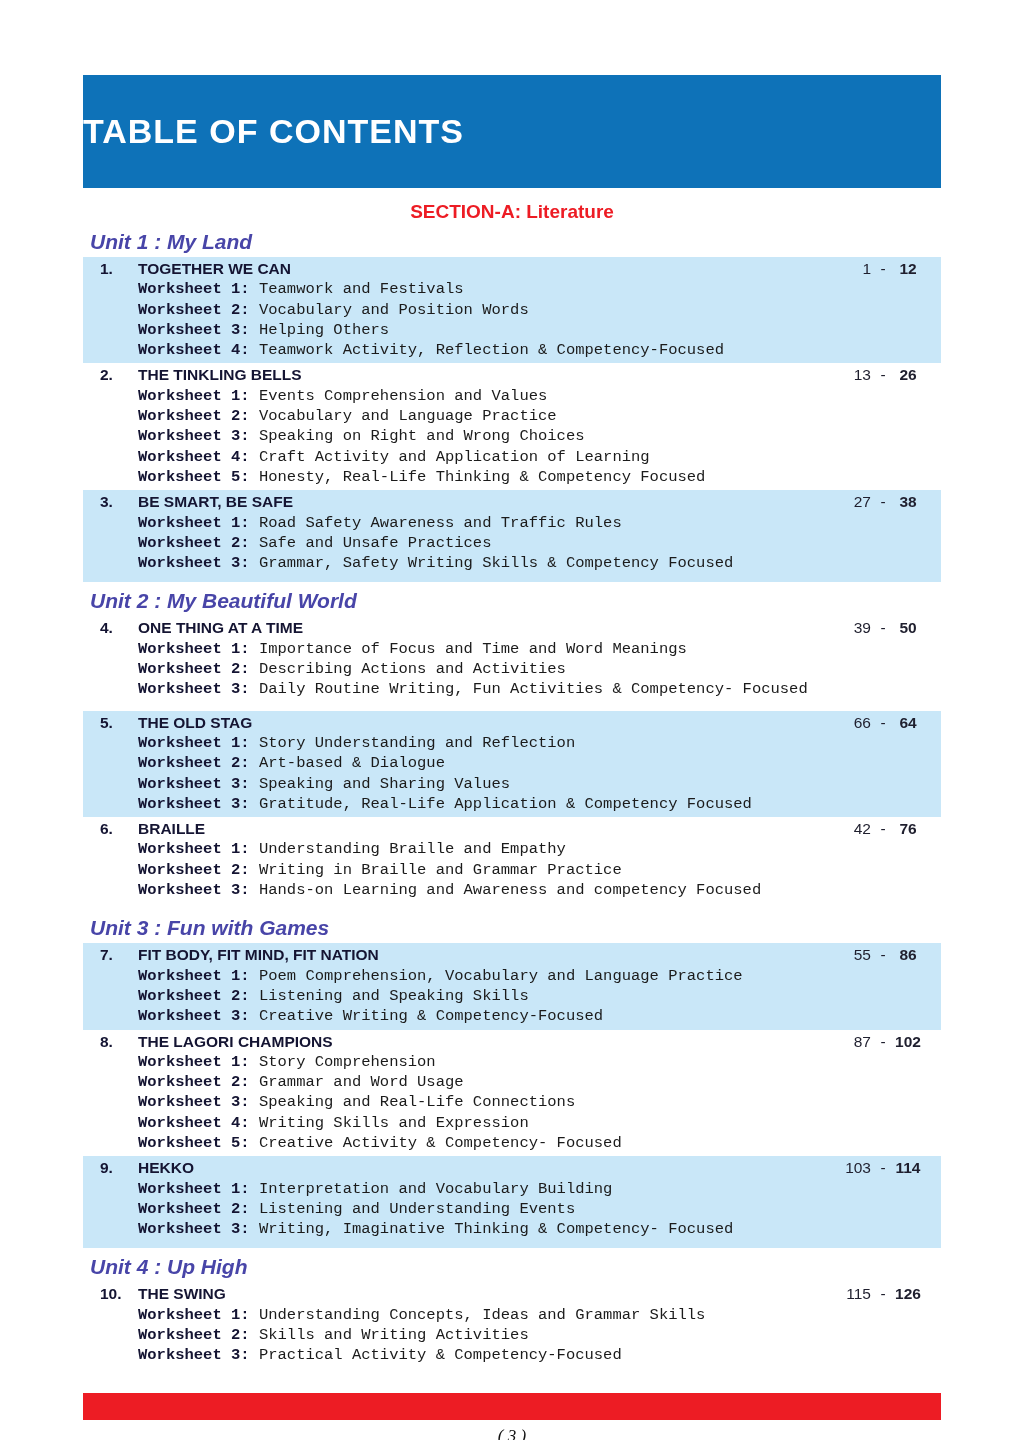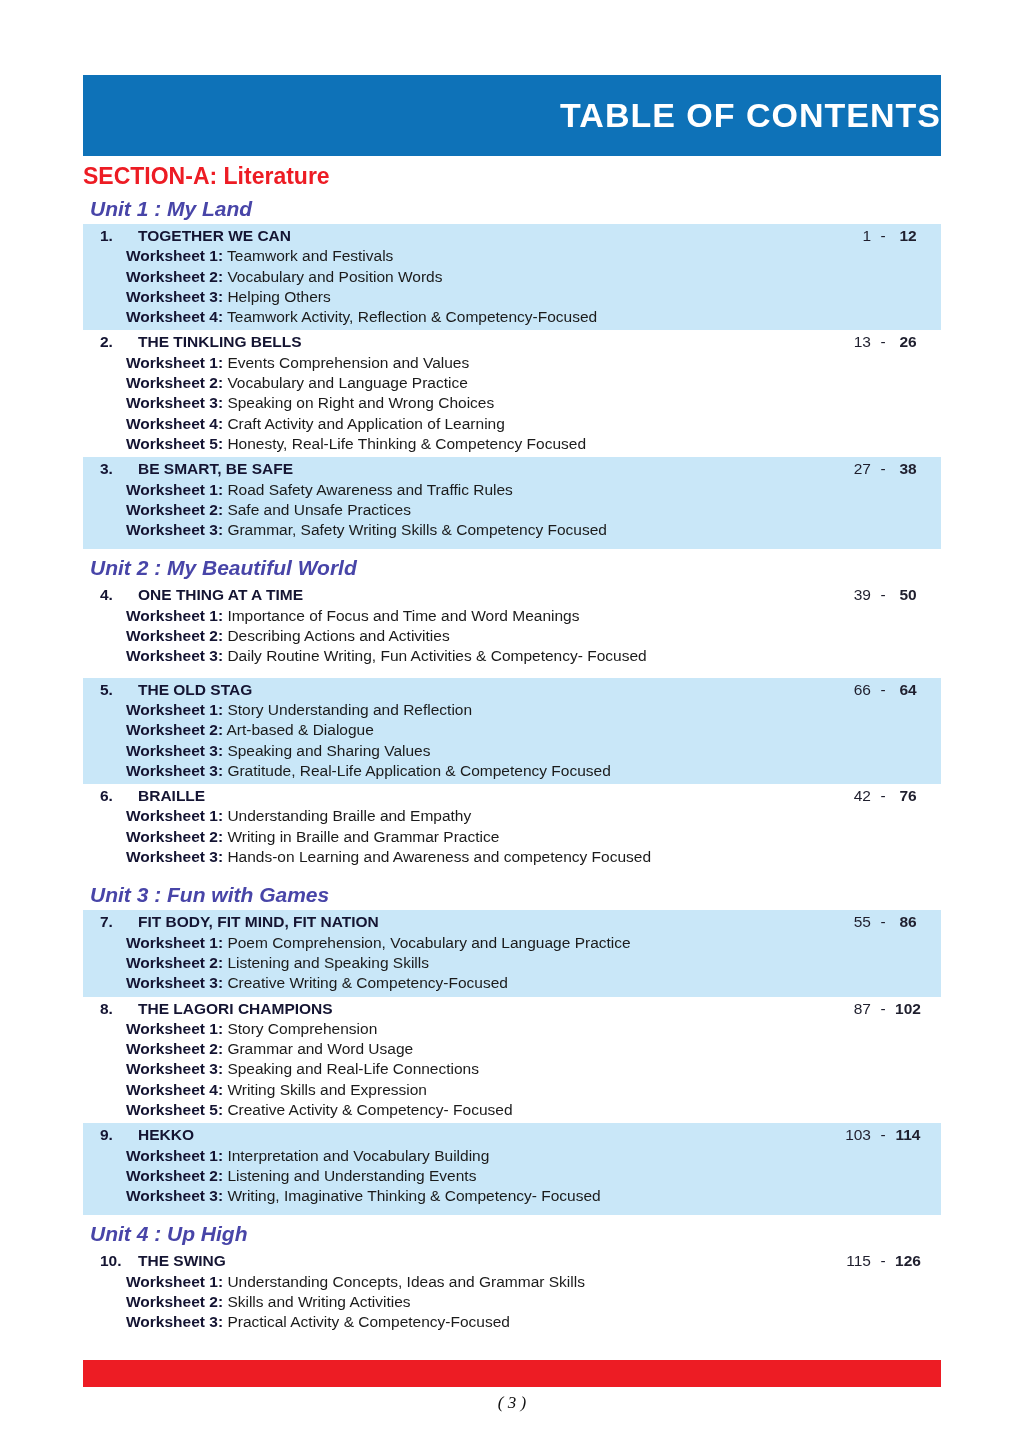--- a/index.html
+++ b/index.html
@@ -11,38 +11,38 @@
     font-family: "Liberation Sans", sans-serif;
     overflow: hidden;
   }
   .page {
     width: 858px;
     margin: 0 auto;
     padding-top: 75px;
     box-sizing: border-box;
   }
   .banner {
-    height: 81px;
+    height: 113px;
     background: var(--banner-blue, #0E72B8);
     display: flex;
     align-items: center;
-    justify-content: flex-end;
+    justify-content: flex-start;
   }
   .banner-title {
     color: #ffffff;
     font-size: 34px;
     font-weight: bold;
     letter-spacing: 1px;
   }
   .section-heading {
-    text-align: left;
+    text-align: center;
     color: var(--section-red, #ED1C24);
     font-weight: bold;
-    font-size: 23px;
-    margin: 7px 0 1px 0;
+    font-size: 19px;
+    margin: 13px 0 1px 0;
   }
   .unit-heading {
     color: var(--unit-purple, #4845A8);
     font-size: 21px;
     font-weight: bold;
     padding-left: 7px;
     margin: 7px 0 3px 0;
     font-style: italic;
   }
   .chapter {
@@ -78,21 +78,22 @@
     display: flex;
     font-weight: normal;
     color: #1f1f2e;
     padding-right: 20px;
     flex: 0 0 auto;
   }
   .pg-a { min-width: 26px; text-align: right; }
   .pg-sep { width: 24px; text-align: center; }
   .pg-b { min-width: 26px; text-align: center; font-weight: bold; }
   .ws {
-    padding-left: 43px;
+    padding-left: 55px;
+    font-family: Liberation Mono, monospace;
   }
   .ws-label {
     font-weight: bold;
     color: #141432;
   }
   .footer-bar {
     height: 27px;
     background: var(--footer-red, #ED1C24);
     margin-top: 18px;
   }

